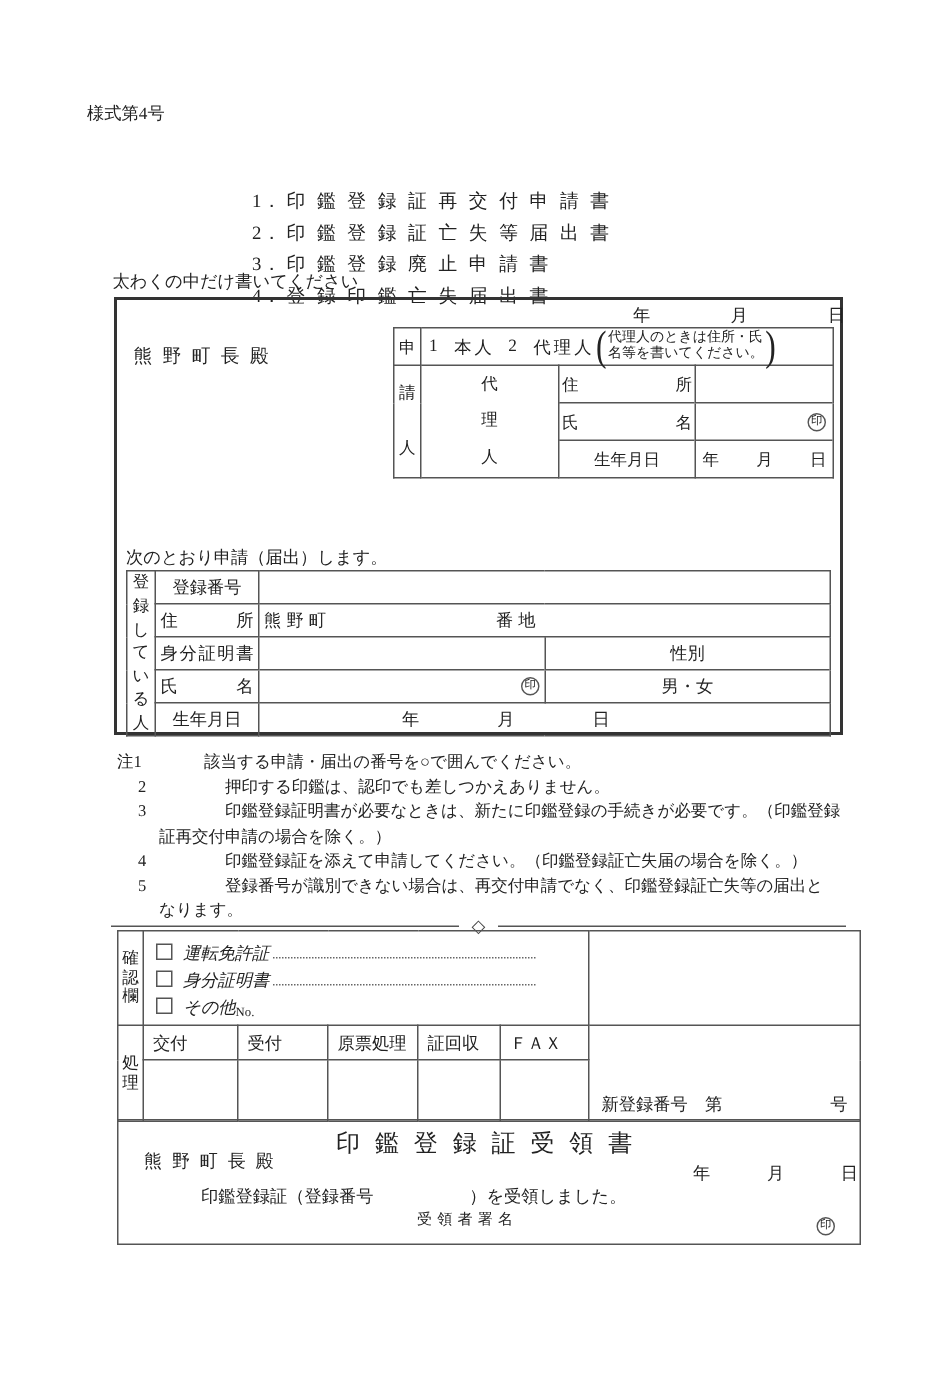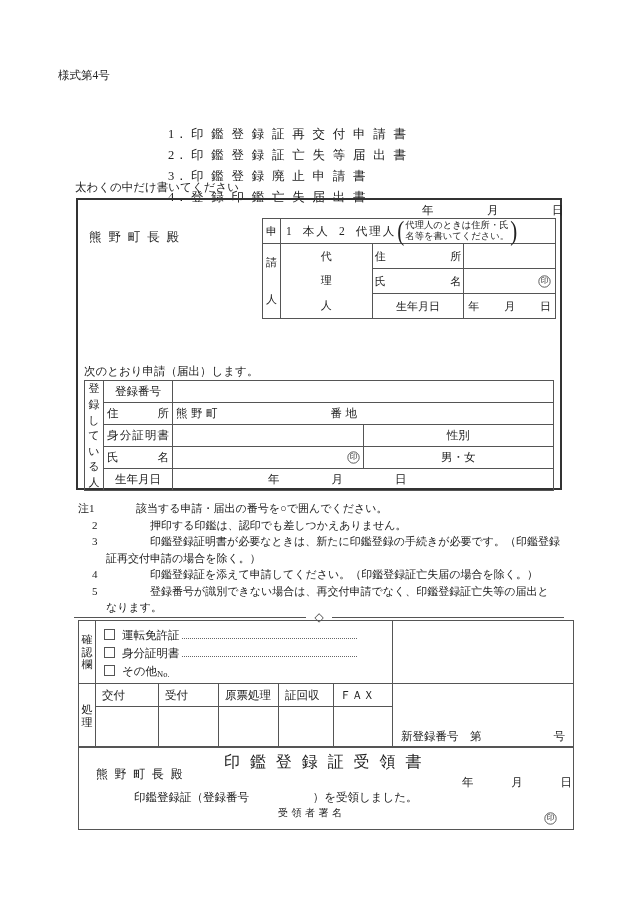--- a/index.html
+++ b/index.html
@@ -273,21 +273,21 @@
     white-space: nowrap;
   }
   .check-box {
     display: inline-block;
     width: 9px; height: 9px;
     border: 1px solid #555;
     margin-right: 7px;
     margin-bottom: 3px;
     flex: 0 0 9px;
   }
-  .check-label { font-size: 11.5px; }
+  .check-label { font-size: 11.5px; font-style: italic; }
   .dotfill {
     flex: 1;
     border-bottom: 1px dotted #666;
     margin: 0 0 4px 2px;
     max-width: 175px;
   }
   .small-no { font-size: 8.5px; vertical-align: 1px; }
   #confirm-table .proc-head {
     height: 22px;
     text-align: left;

